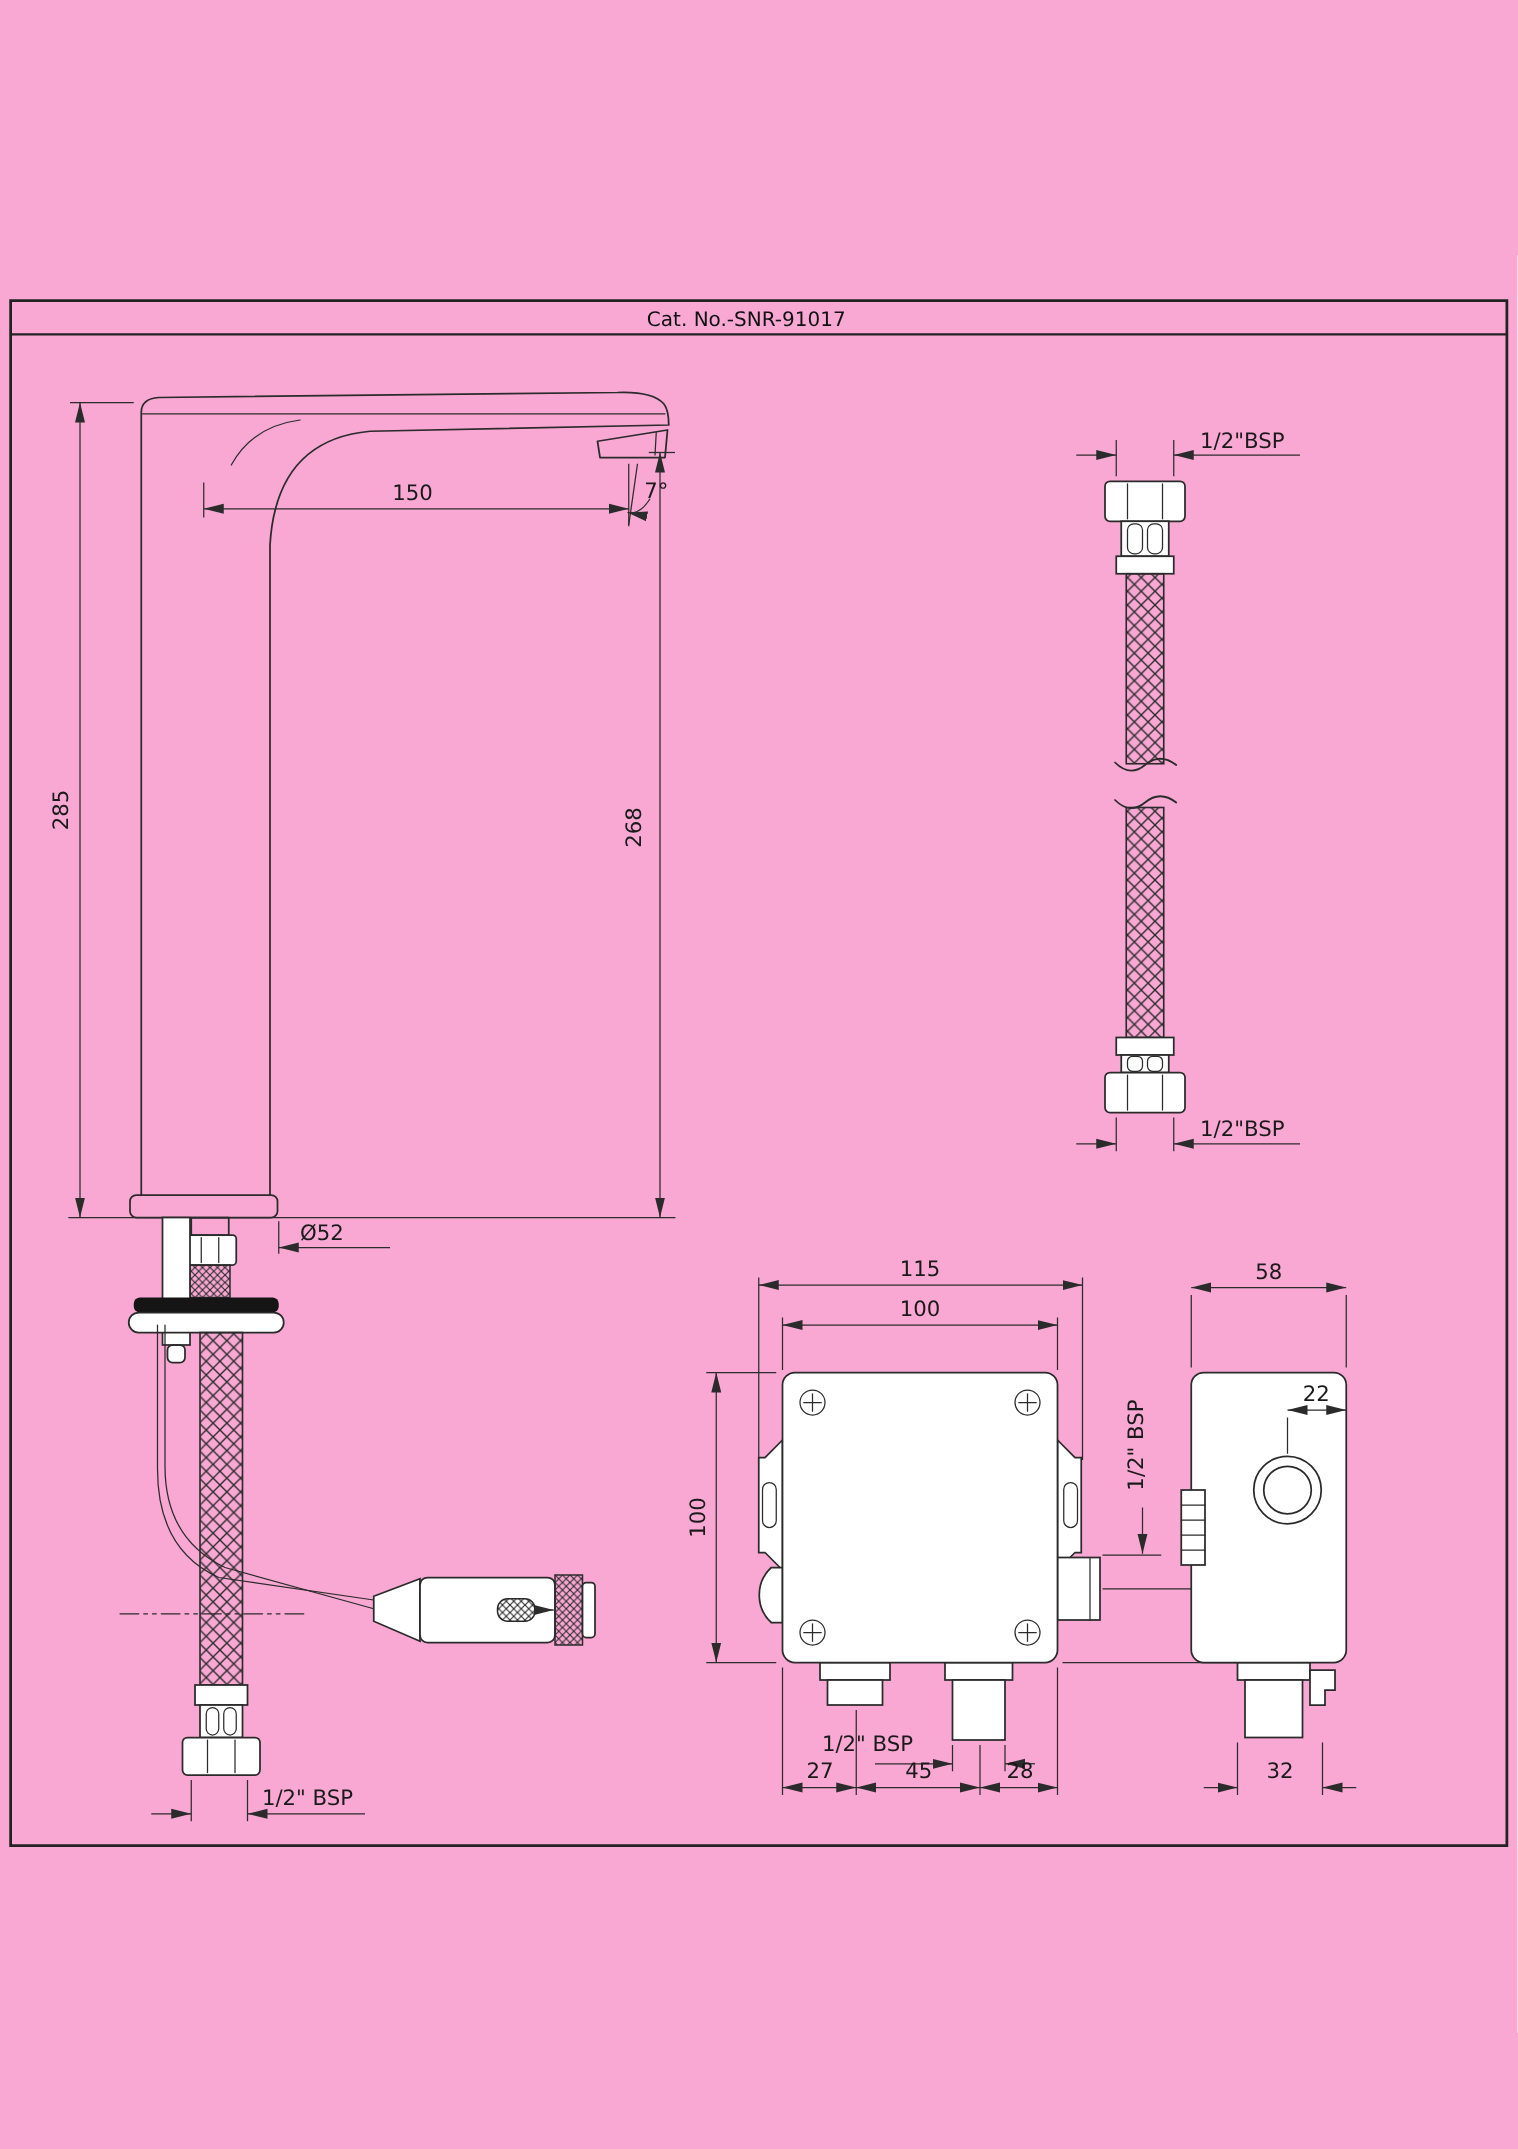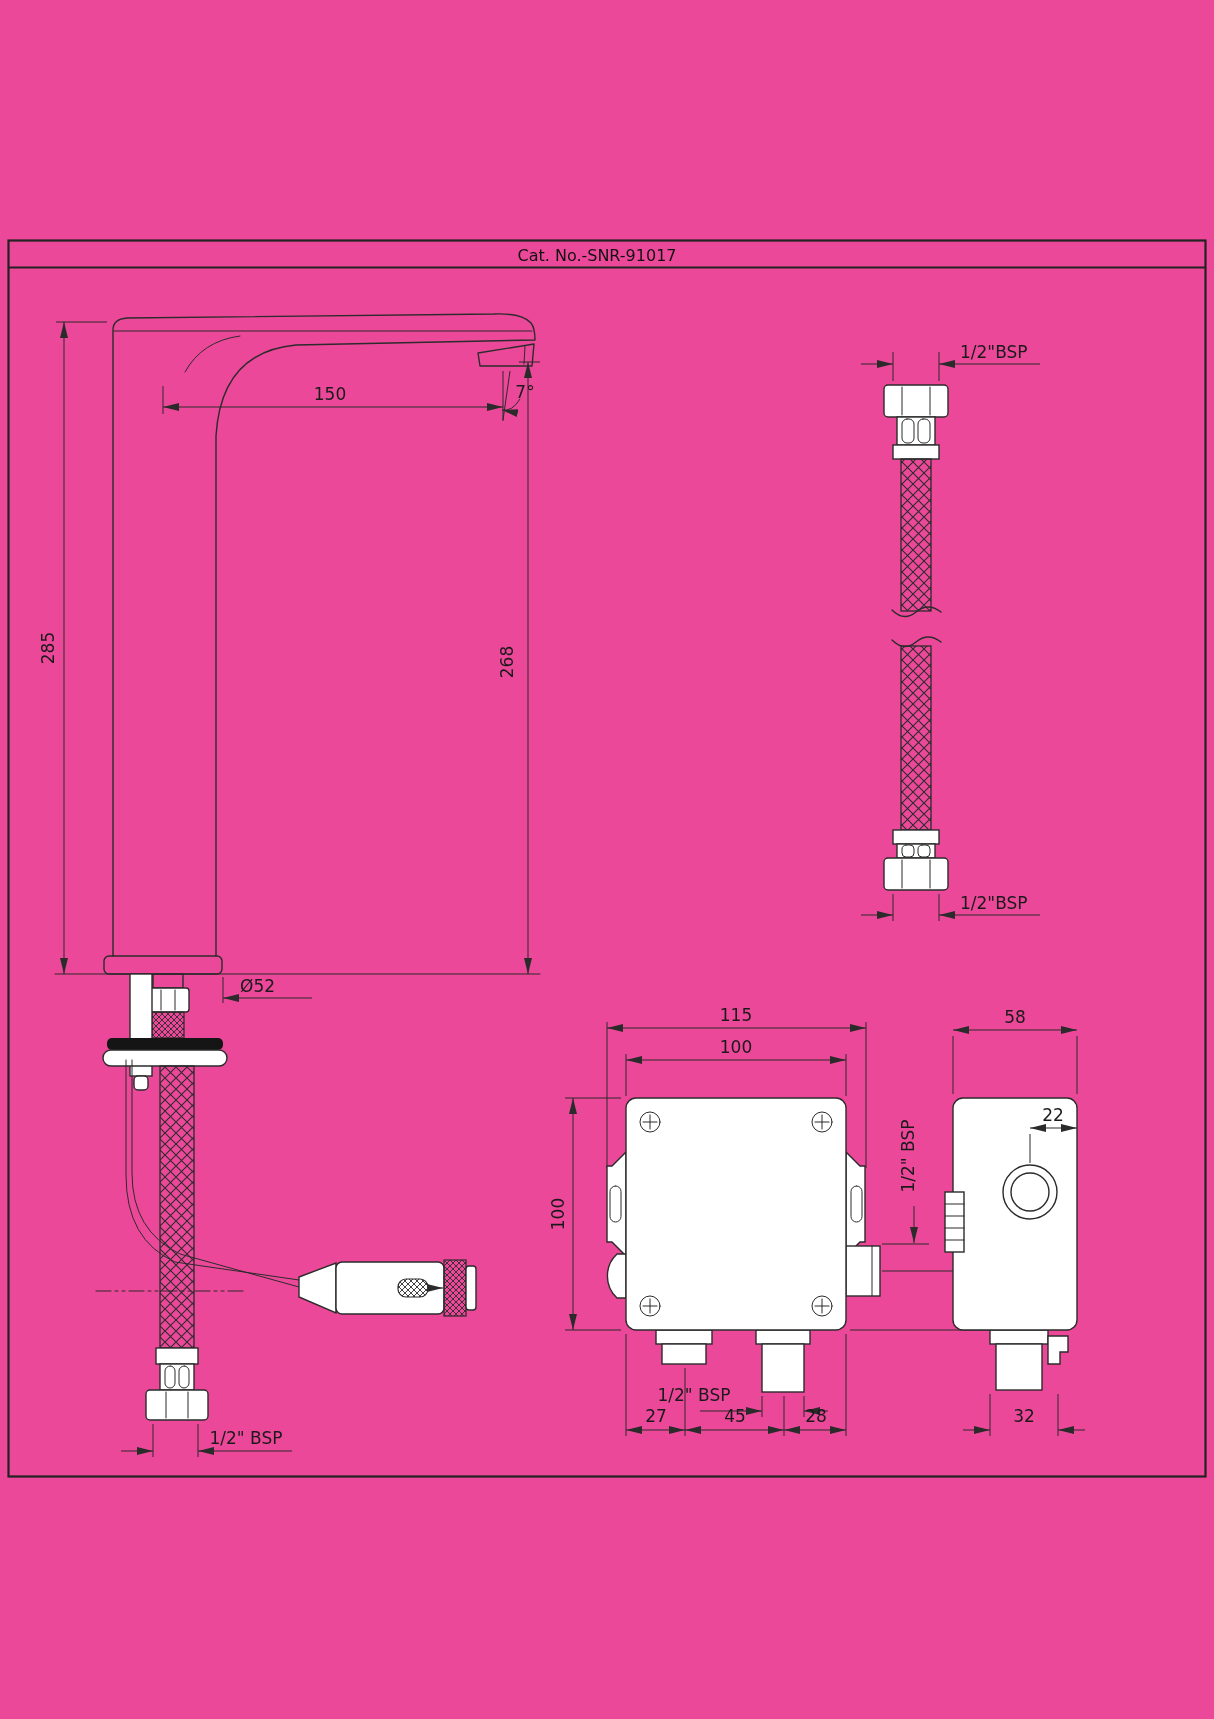--- a/index.html
+++ b/index.html
@@ -1,16 +1,16 @@
 <!DOCTYPE html>
 <html><head>
 <meta charset="utf-8">
 <style>
   html,body{margin:0;padding:0;background:#fff;}
-  .sheet{position:relative;width:1214px;height:1719px;background:#ec4899;overflow:hidden;}
+  .sheet{position:relative;width:1214px;height:1719px;background:#f9a8d4;overflow:hidden;}
   svg{display:block;}
   .part{fill:none;stroke:#2b2b2b;stroke-width:1.4;stroke-linejoin:round;stroke-linecap:round;}
   .thin{fill:none;stroke:#2b2b2b;stroke-width:1;stroke-linecap:round;}
   .dimline{fill:none;stroke:#2b2b2b;stroke-width:1;}
   .fillwhite{fill:#fff;stroke:#2b2b2b;stroke-width:1.4;}
   .dim{font-family:"DejaVu Sans",sans-serif;font-size:17px;fill:#1a1a1a;}
   .title-text{font-family:"DejaVu Sans",sans-serif;font-size:16px;fill:#111;}
 </style>
 </head>
 <body>

